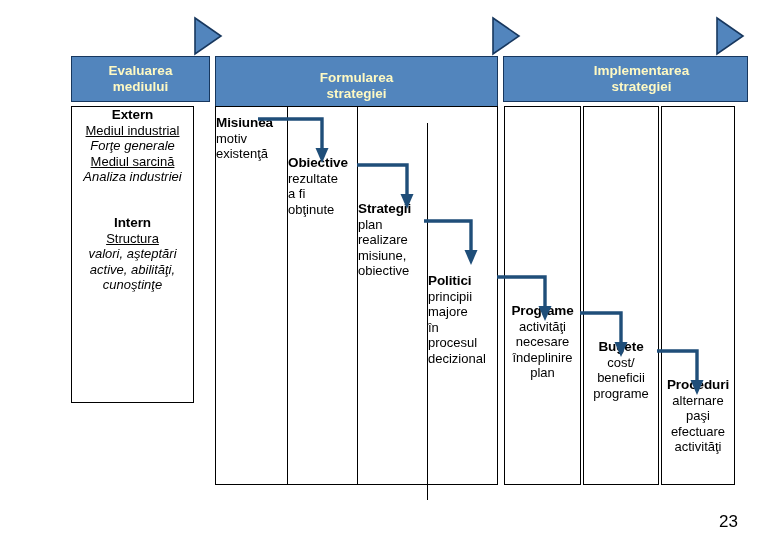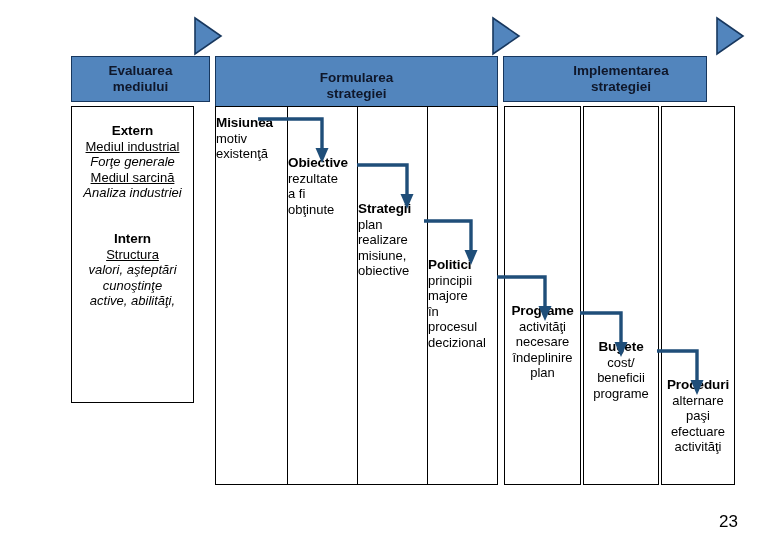--- a/index.html
+++ b/index.html
@@ -27,21 +27,21 @@
     width: 32px;
     height: 40px;
   }
   .tri svg { display: block; }
 
   
   .hdr {
     position: absolute;
     background: #5285bd;
     border: 1px solid #17375e;
-    color: #0f172a;
+    color: #fef9c3;
     font-weight: bold;
     font-size: 13.5px;
     line-height: 16px;
     text-align: center;
     display: flex;
     align-items: center;
     justify-content: center;
     box-sizing: border-box;
   }
   .hdr span { display: block; }
@@ -125,39 +125,39 @@
       <span>Evaluarea</span>
       <span>mediului</span>
     </div>
   </div>
   <div class="hdr" style="left:215px; top:56px; width:283px; height:60px;">
     <div>
       <span>Formularea</span>
       <span>strategiei</span>
     </div>
   </div>
-  <div class="hdr" style="left:503px; top:56px; width:204px; height:46px;padding-left:32px;">
+  <div class="hdr" style="left:503px; top:56px; width:245px; height:46px;padding-left:32px;">
     <div>
       <span>Implementarea</span>
       <span>strategiei</span>
     </div>
   </div>
 
-  <div class="box" style="left:71px; top:106px; width:123px; height:297px; padding-top:16px;">
+  <div class="box" style="left:71px; top:106px; width:123px; height:297px; padding-top:0;">
     <div class="ttl">Extern</div>
     <div class="u">Mediul industrial</div>
     <div class="it">Forţe generale</div>
     <div class="u">Mediul sarcină</div>
     <div class="it">Analiza industriei</div>
     <div class="gap"></div>
     <div class="ttl">Intern</div>
     <div class="u">Structura</div>
     <div class="it">valori, aşteptări</div>
+    <div class="it">active, abilităţi,</div>
     <div class="it">cunoştinţe</div>
-    <div class="it">active, abilităţi,</div>
   </div>
 
   <div class="group" style="left:215px; top:106px; width:283px; height:379px;">
 
     <div class="cell" style="left:0px; top:0px; width:71px; height:377px; padding-top:8px;">
       <div class="ttl">Misiunea</div>
       <div>motiv</div>
       <div>existenţă</div>
     </div>
 
@@ -169,21 +169,21 @@
     </div>
 
     <div class="cell divider" style="left:141px; top:0px; width:70px; height:377px; padding-top:94px;">
       <div class="ttl">Strategii</div>
       <div>plan</div>
       <div>realizare</div>
       <div>misiune,</div>
       <div>obiective</div>
     </div>
 
-    <div class="cell divider" style="left:211px; top:0px; width:71px; height:377px; padding-top:150px;">
+    <div class="cell divider" style="left:211px; top:16px; width:71px; height:377px; padding-top:150px;">
       <div class="ttl">Politici</div>
       <div>principii</div>
       <div>majore</div>
       <div>în</div>
       <div>procesul</div>
       <div>decizional</div>
     </div>
   </div>
 
   <div class="box" style="left:504px; top:106px; width:77px; height:379px; padding-top:196px;">

